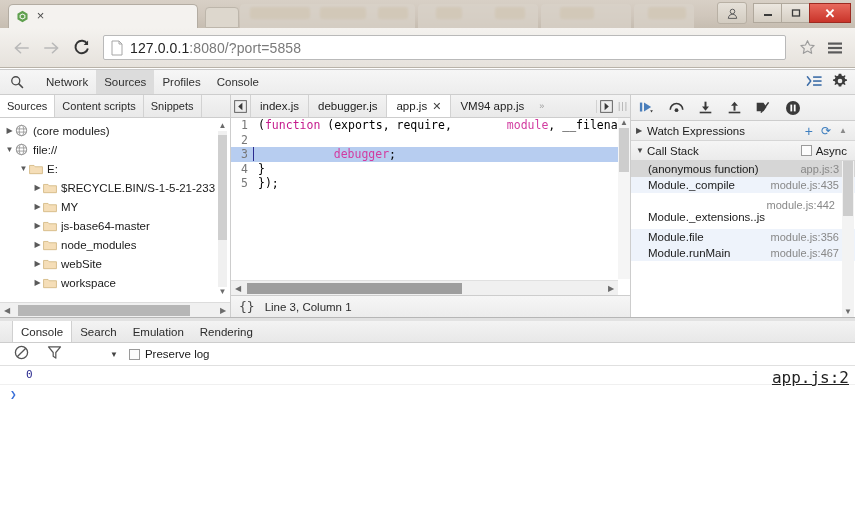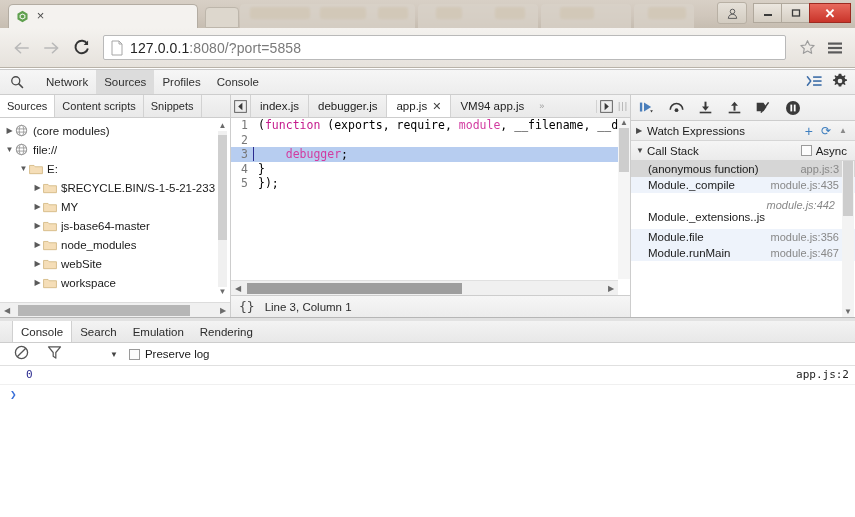--- a/index.html
+++ b/index.html
@@ -227,21 +227,21 @@
   }
   .ln {
     width: 22px; flex: none; text-align: right; padding-right: 5px;
     color: #777; background: #fff;
   }
   .code-txt { padding-left: 5px; color: #000; }
   .code-line.current { background: #b7cdf0; }
   .code-line.current .ln { background: #b7cdf0; }
   .code-line.current .code-txt { border-left: 1px solid #2b2b8f; padding-left: 4px; }
   .kw { color: #c41a8c; }
-  .tok-module { color: #d23ca0; }
+  .tok-module { color: #d23ca0; margin-left: 48px; }
   .code-scroll-v {
     position: absolute; right: 0; top: 0; bottom: 16px; width: 12px;
     background: #f5f5f5;
     display: flex; flex-direction: column; align-items: center;
   }
   .code-scroll-h {
     position: absolute; left: 0; right: 12px; bottom: 0; height: 15px;
     background: #f0f0f0; border-top: 1px solid #e0e0e0;
     display: flex; align-items: center;
   }
@@ -288,21 +288,21 @@
   .cs-row {
     height: 16px; display: flex; align-items: center;
     padding-left: 17px; padding-right: 16px;
     font-size: 11.5px; color: #1a1a1a;
     white-space: nowrap;
   }
   .cs-row.selected { background: #d6d6d6; }
   .cs-row.alt { background: #eef3fb; }
   .cs-row.wrap2 { height: 36px; flex-direction: column; align-items: flex-start; justify-content: center; padding-left: 17px; }
   .cs-loc { margin-left: auto; color: #888; font-size: 11px; }
-  .cs-row.wrap2 .cs-loc { margin-left: 0; align-self: flex-end; padding-right: 4px; font-style: italic; }
+  .cs-row.wrap2 .cs-loc { margin-left: 0; align-self: flex-end; padding-right: 4px; }
   .cs-scroll {
     position: absolute; right: 1px; top: 0; bottom: 0; width: 12px;
     background: #f3f3f3;
     display: flex; flex-direction: column; align-items: center;
   }
 
   
   .drawer {
     flex: none; height: 200px;
     border-top: 1px solid #b6b6b6;
@@ -332,22 +332,22 @@
   .console-msg {
     position: relative;
     min-height: 19px;
     border-bottom: 1px solid #f0f0f0;
     padding: 2px 6px 2px 26px;
     font-family: "DejaVu Sans Mono", monospace; font-size: 11px;
     color: #2a2a8f;
   }
   .console-link {
     position: absolute; right: 6px; top: 2px;
-    font-family: "DejaVu Sans Mono", monospace; font-size: 11px;
-    color: #222; 
+    font-family: "DejaVu Sans Mono", monospace; font-size: 16px;
+    color: #222; text-decoration: underline;
   }
   .console-prompt {
     display: flex; align-items: flex-start; gap: 6px;
     padding: 3px 6px 2px 10px;
     font-family: "DejaVu Sans Mono", monospace; font-size: 11px;
   }
   .prompt-caret { color: #3a6fd8; font-size: 11px; }
 </style>
 </head>
 <body>

